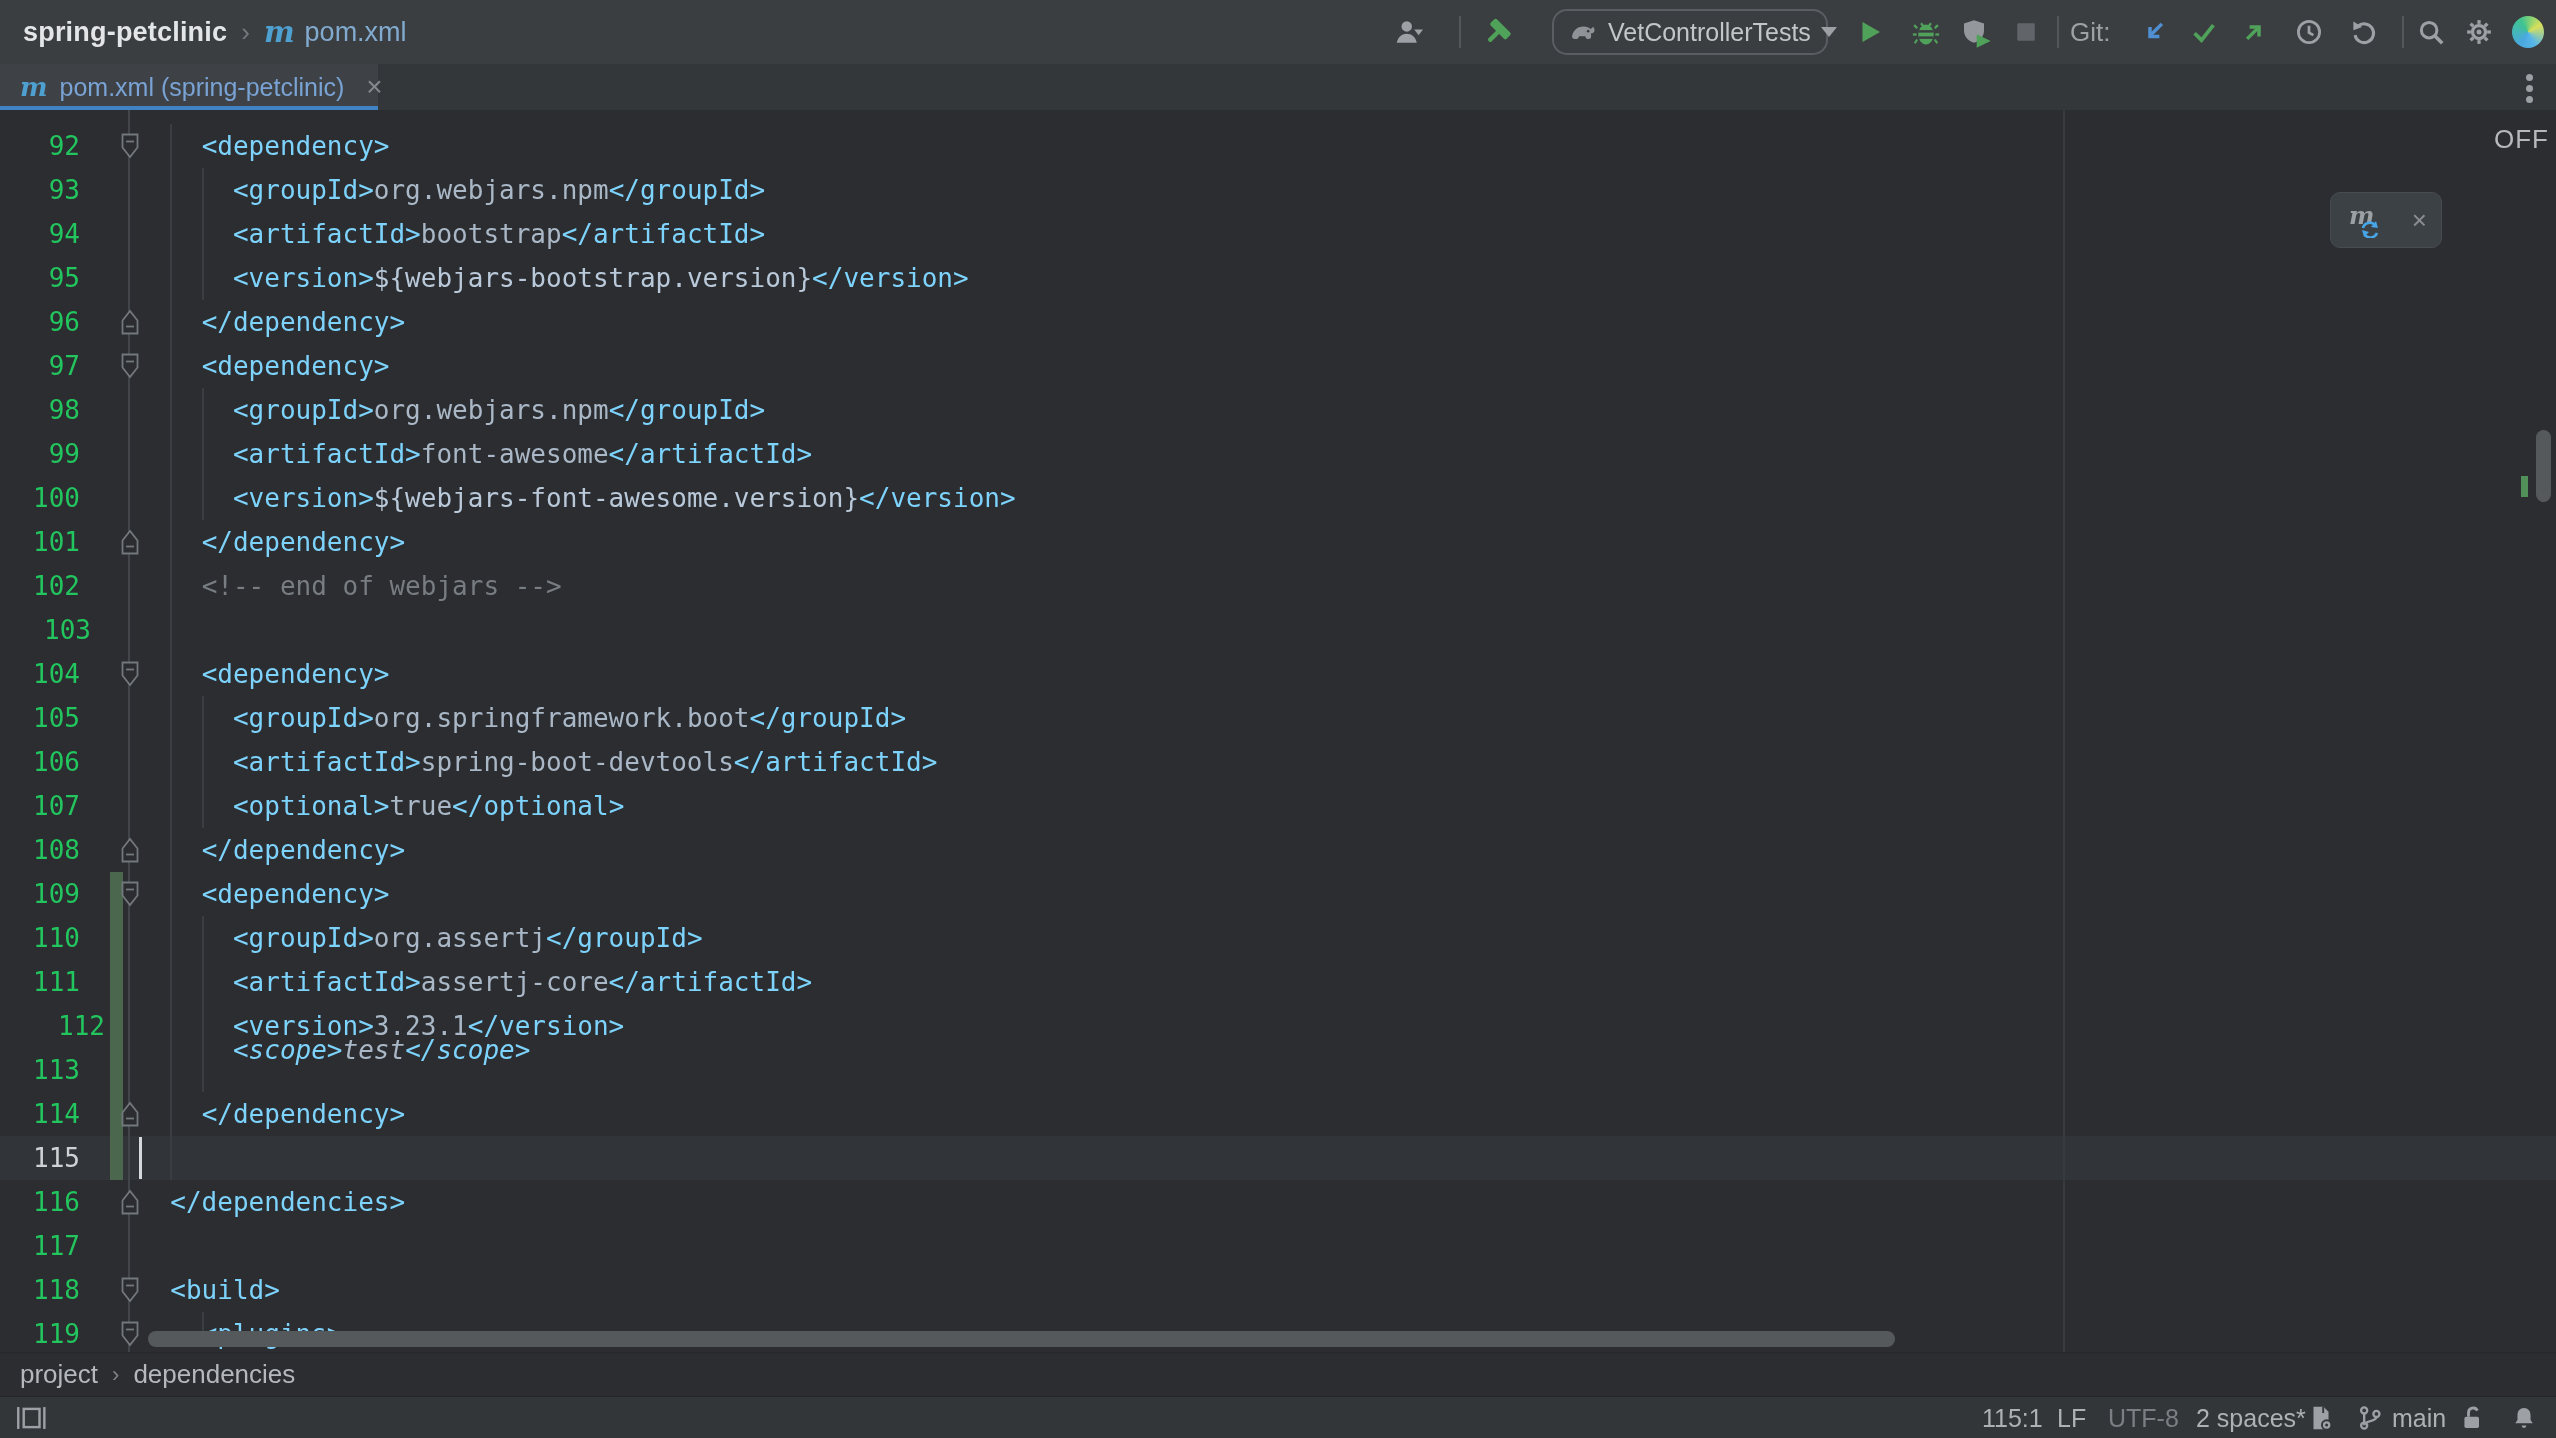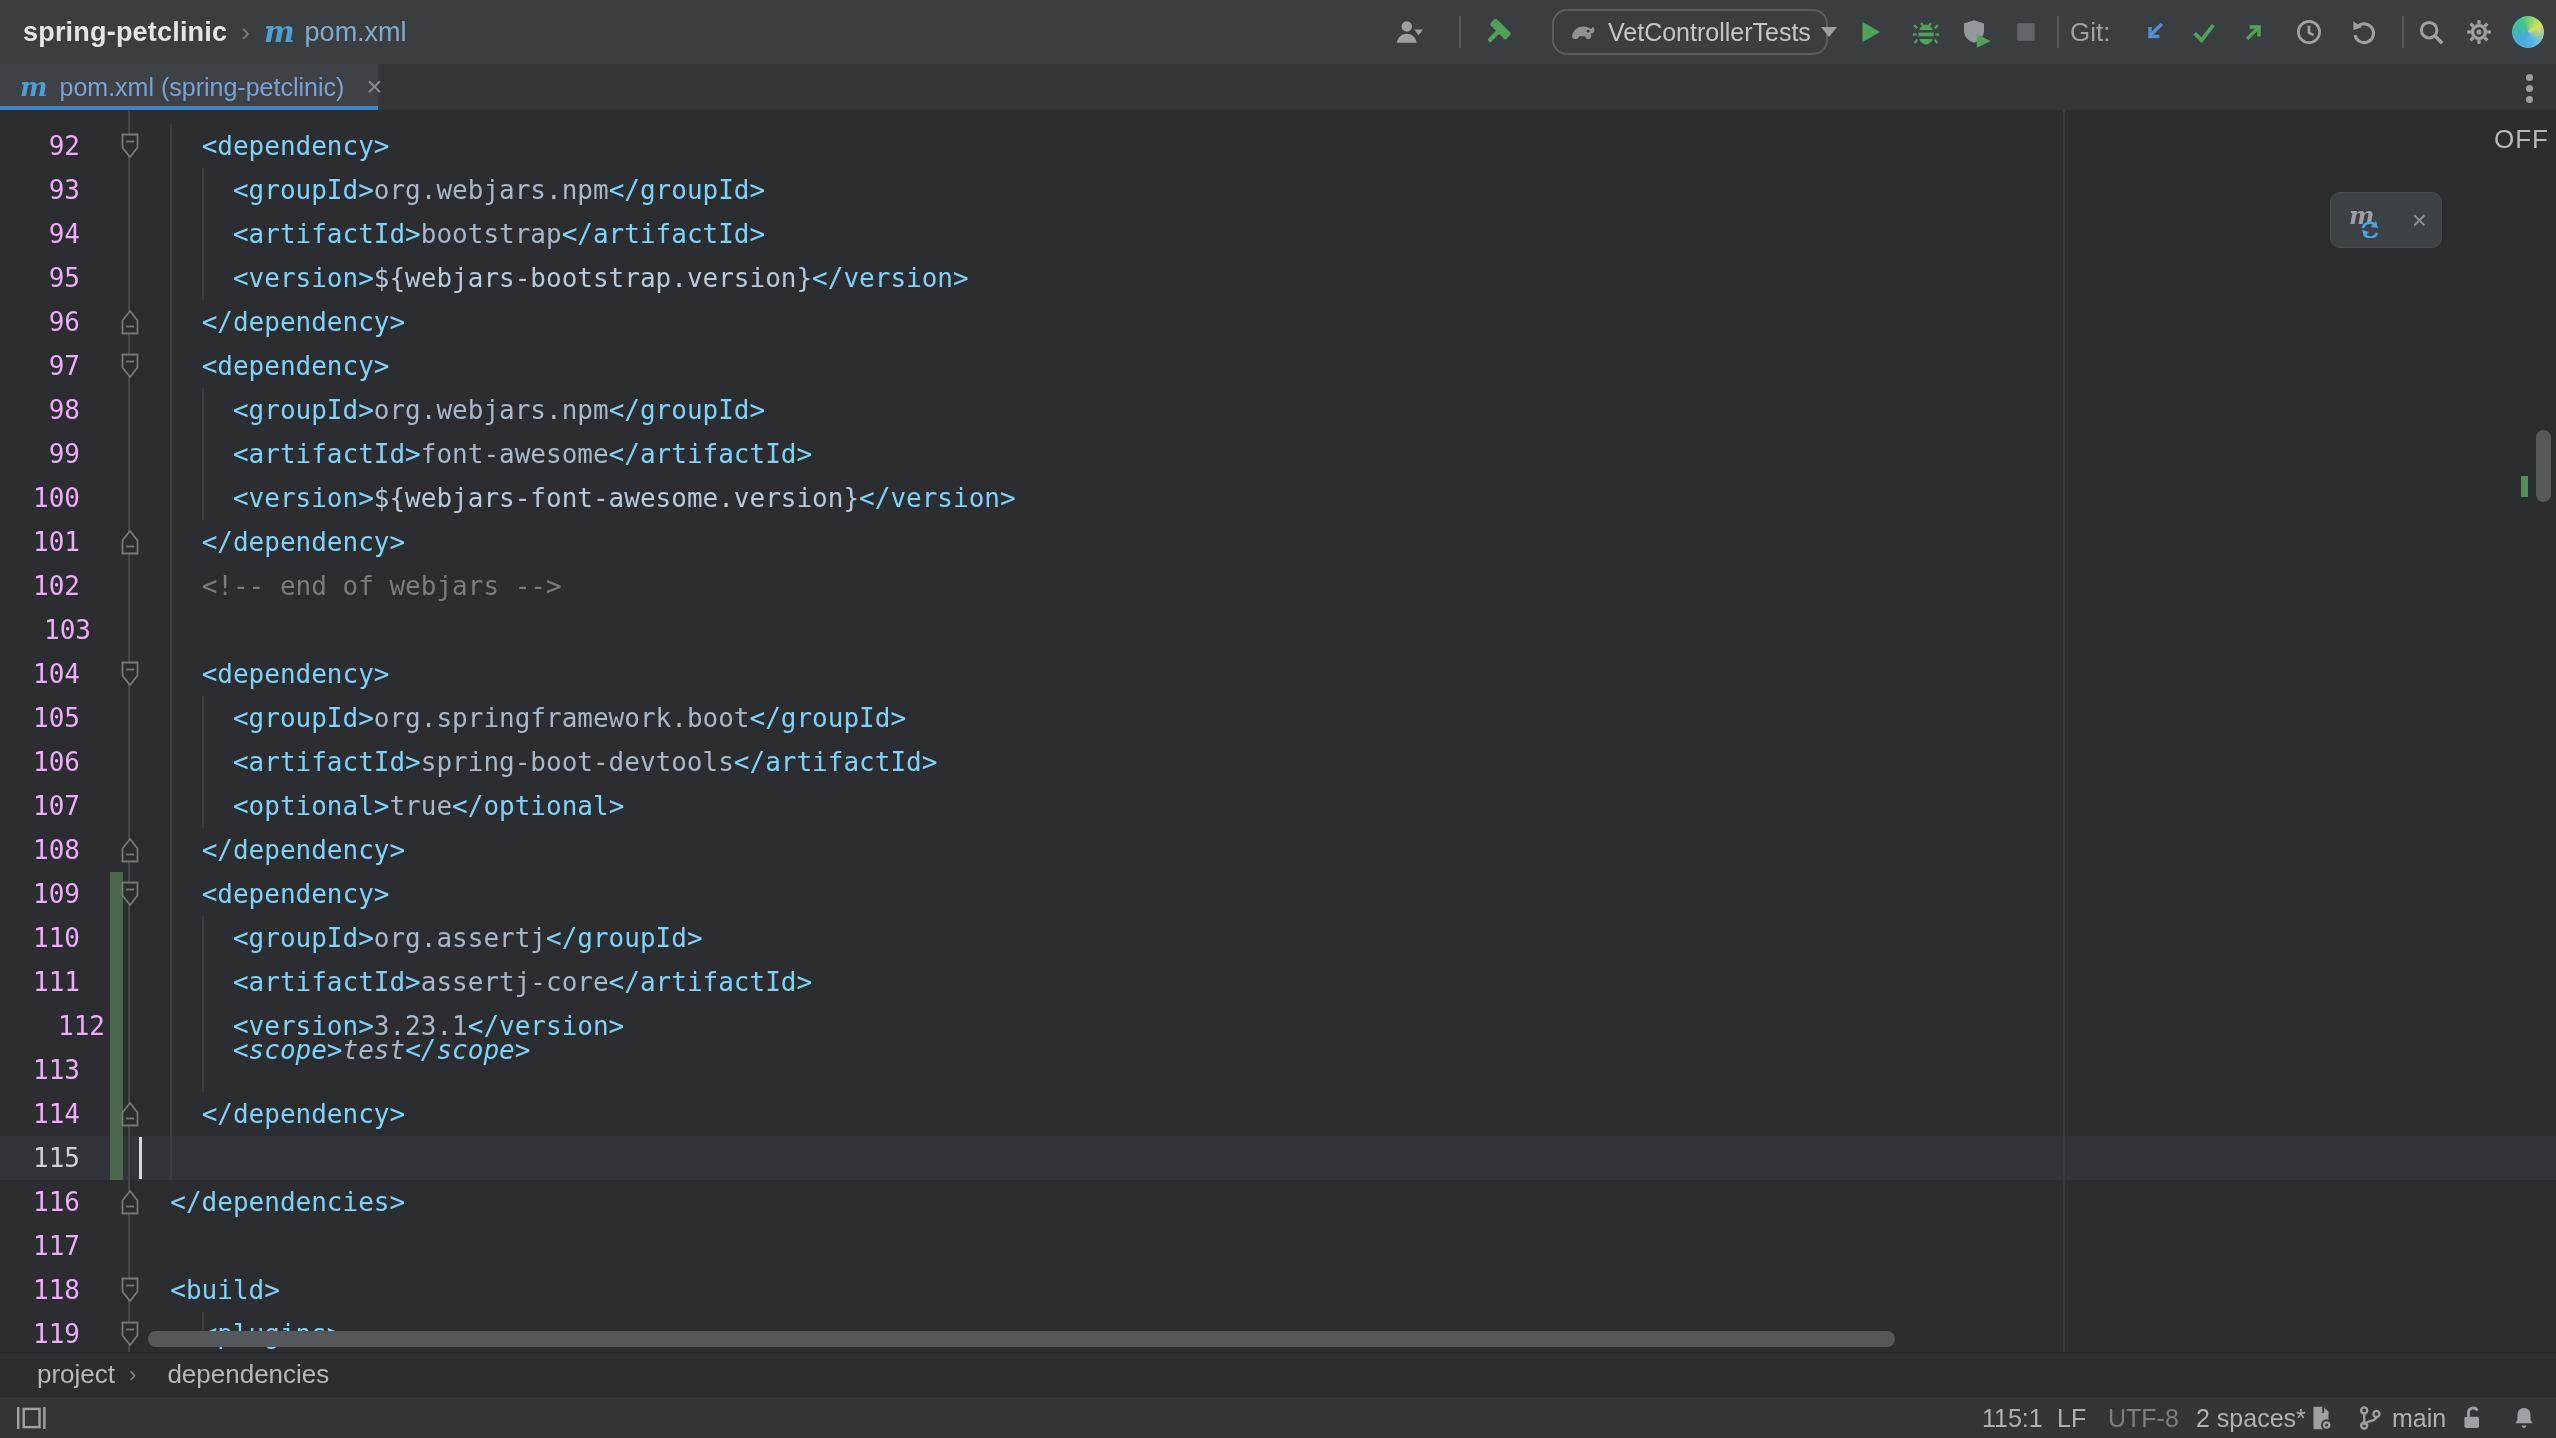--- a/index.html
+++ b/index.html
@@ -32,39 +32,39 @@
   #tab-kebab { position:absolute; left:2520px; top:8px; width:18px; height:32px; display:flex; flex-direction:column; align-items:center; justify-content:center; gap:4px; cursor:pointer; }
   #tab-kebab i { width:7px; height:7px; border-radius:50%; background:#9aa0a4; }
 
   
   #editor { position:absolute; left:0; top:110px; width:2556px; height:1242px; background:#2b2d30; overflow:hidden; }
   #caret-row { position:absolute; left:0; top:1026px; width:2556px; height:44px; background:#313438; }
   .guide { position:absolute; width:2px; background:#3a3e42; }
   #wrap-guide { position:absolute; left:2063px; top:0; width:2px; height:1242px; background:#373a3e; }
   #gutter-fold-line { position:absolute; left:128px; top:0; width:2px; height:1242px; background:#42464a; }
   #change-bar { position:absolute; left:110px; top:762px; width:13px; height:308px; background:#4b684f; }
-  .line-num { position:absolute; left:0; width:80px; text-align:right; font-family:"DejaVu Sans Mono", monospace; font-size:26px; line-height:44px; color:#f0abfc; }
+  .line-num { position:absolute; left:0; width:80px; text-align:right; font-family:"DejaVu Sans Mono", monospace; font-size:26px; line-height:44px; color:#22c55e; }
   .line-num.current { color:#cfd2d5; }
   .code-line { position:absolute; left:139px; white-space:pre; font-family:"DejaVu Sans Mono", monospace; font-size:26px; line-height:44px; }
   .tok-tag { color:#7dd3fc; }
   .tok-txt { color:#a9b7c6; }
   .tok-var { color:#b9c9da; }
   .tok-com { color:#787d82; }
   .fold-marker { position:absolute; left:119px; width:22px; height:26px; cursor:pointer; }
   #caret { position:absolute; left:139px; top:1027px; width:3px; height:42px; background:#d6d9dc; }
   #off-indicator { position:absolute; left:2494px; top:14px; color:#b6b9bb; font-size:26px; letter-spacing:1px; }
   #maven-widget { position:absolute; left:2330px; top:82px; width:112px; height:56px; background:#3c4145; border:1px solid #474c50; border-radius:10px; display:flex; align-items:center; justify-content:space-between; padding:0 14px; }
   #maven-widget .mw-close { color:#8b8f93; font-size:26px; cursor:pointer; line-height:1; }
   #hscroll { position:absolute; left:148px; top:1221px; width:1747px; height:16px; border-radius:8px; background:#56595c; cursor:pointer; }
   #vscroll { position:absolute; left:2536px; top:320px; width:15px; height:72px; border-radius:8px; background:#56595c; cursor:pointer; }
   #stripe-change { position:absolute; left:2521px; top:366px; width:7px; height:21px; background:#52905a; }
 
   
   #breadcrumb-bar { position:absolute; left:0; top:1352px; width:2556px; height:44px; background:#2b2d30; border-top:1px solid #26282a; display:flex; align-items:center; padding-left:20px; gap:14px; }
-  .bc-item { color:#b4b8bc; font-size:26px; cursor:pointer;margin-left:17px; }
+  .bc-item { color:#b4b8bc; font-size:26px; cursor:pointer; }
   .bc-sep { color:#7f8387; font-size:22px; }
 
   
   #status-bar { position:absolute; left:0; top:1396px; width:2556px; height:42px; background:#333639; border-top:1px solid #242628; }
   .sb-item { position:absolute; top:0; height:42px; display:flex; align-items:center; color:#aeb1b4; font-size:25px; cursor:pointer; white-space:nowrap; }
   .sb-dim { color:#7b7e82; }
   svg { display:block; }
 </style>
 </head>
 <body>

